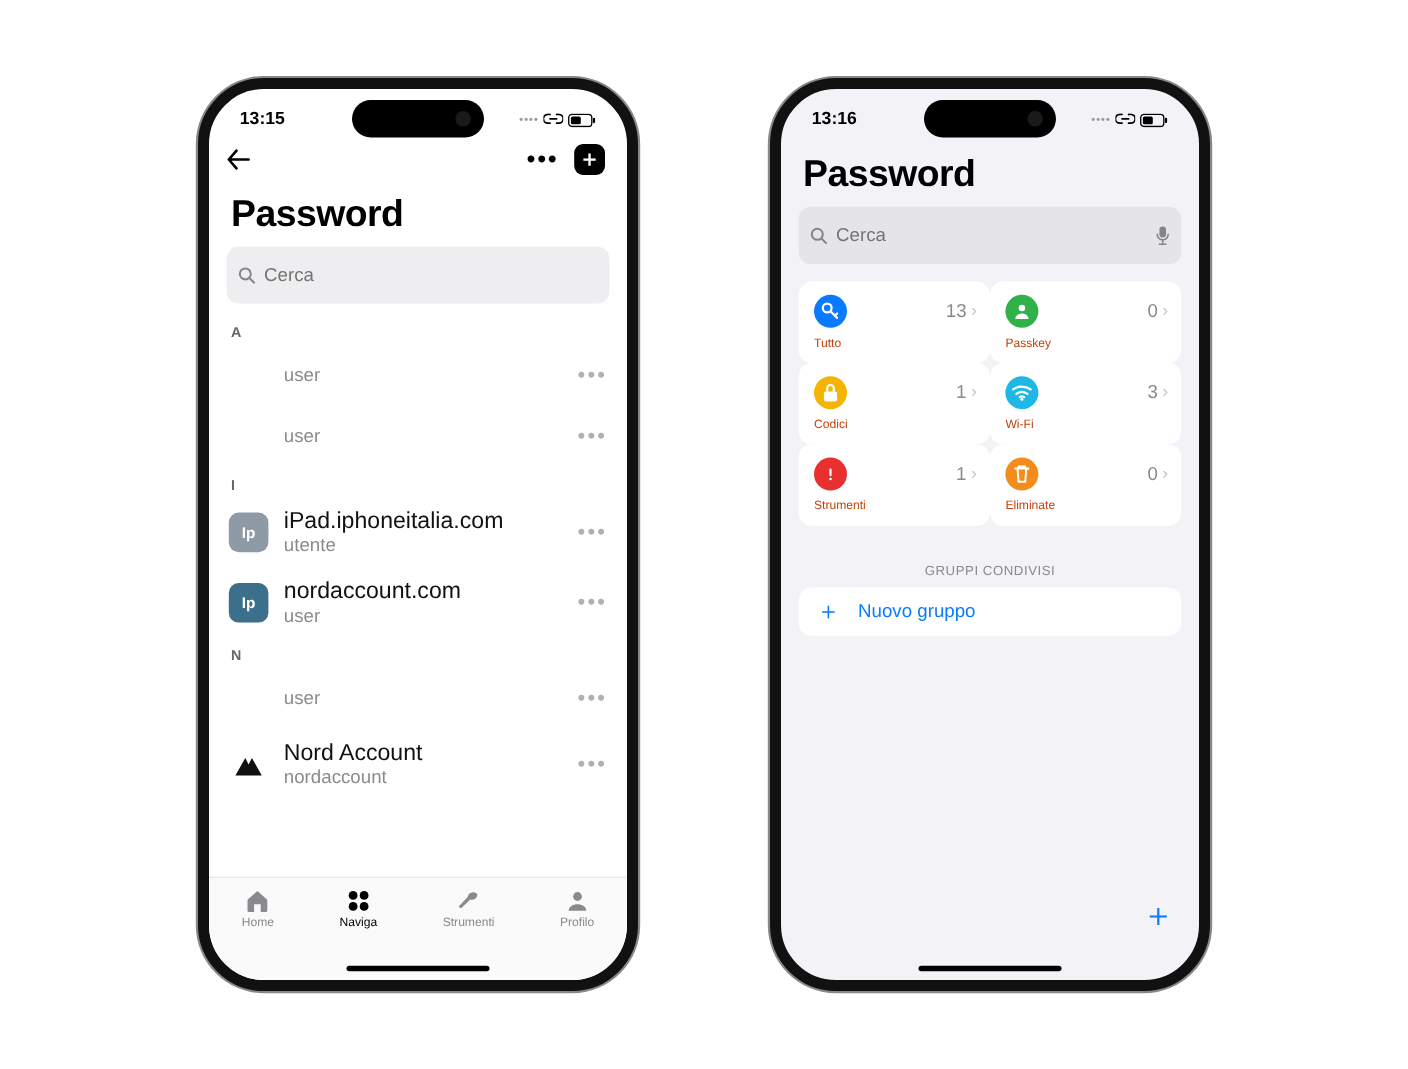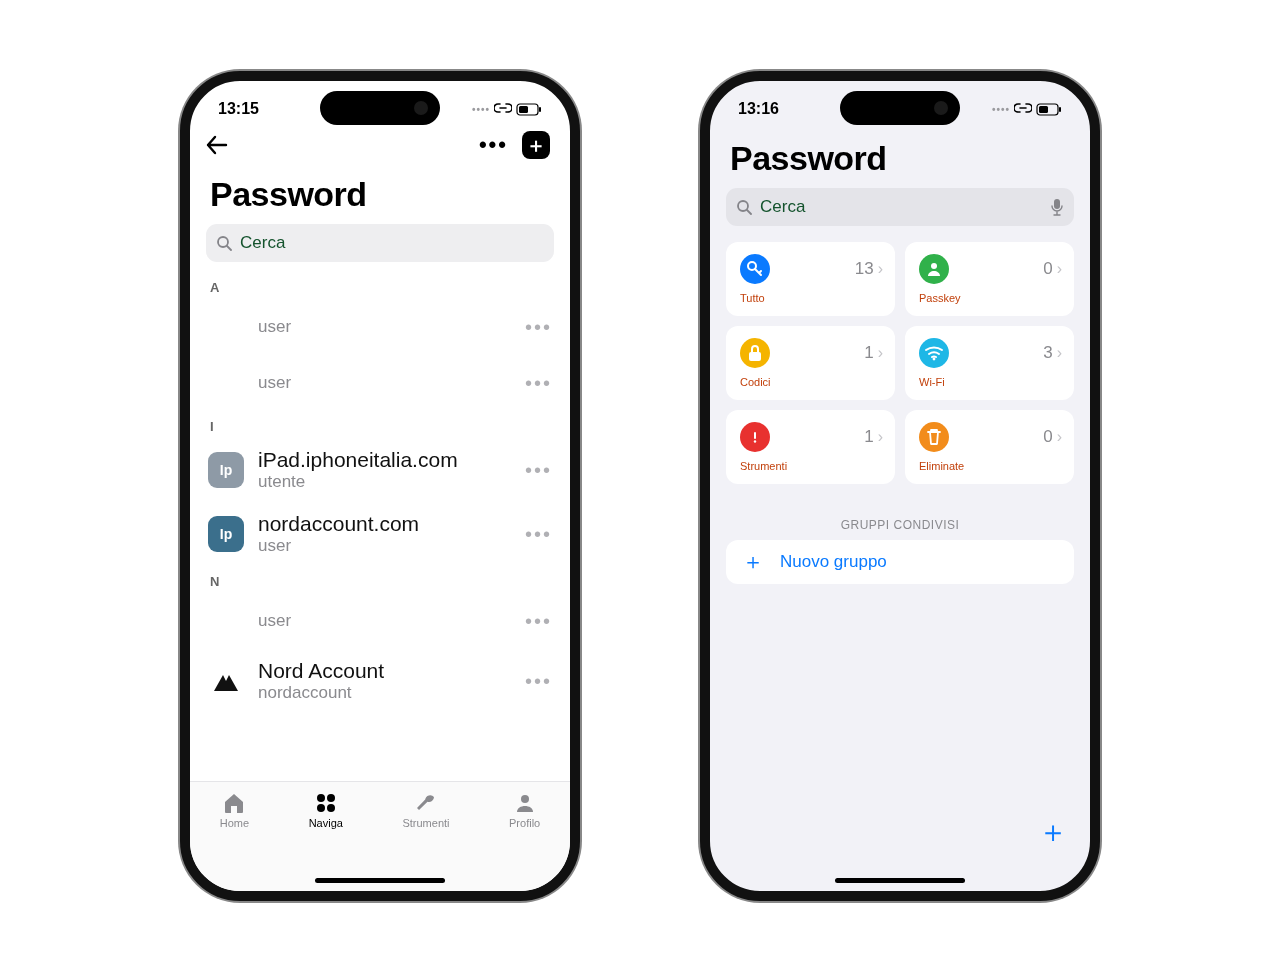--- a/index.html
+++ b/index.html
@@ -82,26 +82,26 @@
   .page-title {
     font-size: 34px;
     font-weight: 800;
     padding: 16px 20px 10px 20px;
     letter-spacing: -0.5px;
   }
   .search {
     margin: 0 16px 10px 16px;
     background: #eeeef0;
     border-radius: 11px;
-    height: 38px;
+    height: 52px;
     display: flex;
     align-items: center;
     padding: 0 10px;
     gap: 8px;
-    color: #14532d;
+    color: #737373;
     font-size: 17px;
   }
   .search .mic { margin-left:auto; }
   .list { flex: 1; overflow: auto; padding-bottom: 90px; }
   .section-letter {
     font-size: 13px;
     color: #666;
     font-weight: 600;
     padding: 8px 20px 4px 20px;
   }
@@ -119,42 +119,41 @@
     font-size: 14px; font-weight:600; color:#fff;
     flex-shrink: 0;
   }
   .row .labels { flex: 1; display:flex; flex-direction:column; }
   .row .title { font-size: 21px; color:#111; }
   .row .sub { font-size: 17px; color:#8a8a8e; }
   .row .more { font-size:20px; color:#b0b0b4; letter-spacing:2px; }
   .tab-bar {
     position: absolute;
     bottom: 0; left: 0; right: 0;
-    height: 110px;
+    height: 94px;
     background: #fafafa;
     border-top: 1px solid #e5e5e8;
     display: flex;
     justify-content: space-around;
     align-items: flex-start;
     padding-top: 10px;
   }
   .tab {
     display:flex;flex-direction:column;align-items:center;gap:3px;
     color:#8a8a8e;font-size:11px;
   }
   .tab.active{ color:#000; }
   .home-ind{
     position:absolute;bottom:8px;left:50%;transform:translateX(-50%);
     width:130px;height:5px;background:#000;border-radius:3px;
   }
   
   .grid {
     display:grid;
     grid-template-columns: 1fr 1fr;
-    gap: 10px;
     padding: 6px 16px;
   }
   .card {
     background:#fff;
     border-radius: 12px;
     padding: 12px 12px 12px 14px;
     display:flex;
     flex-direction:column;
     gap: 8px;
   }

